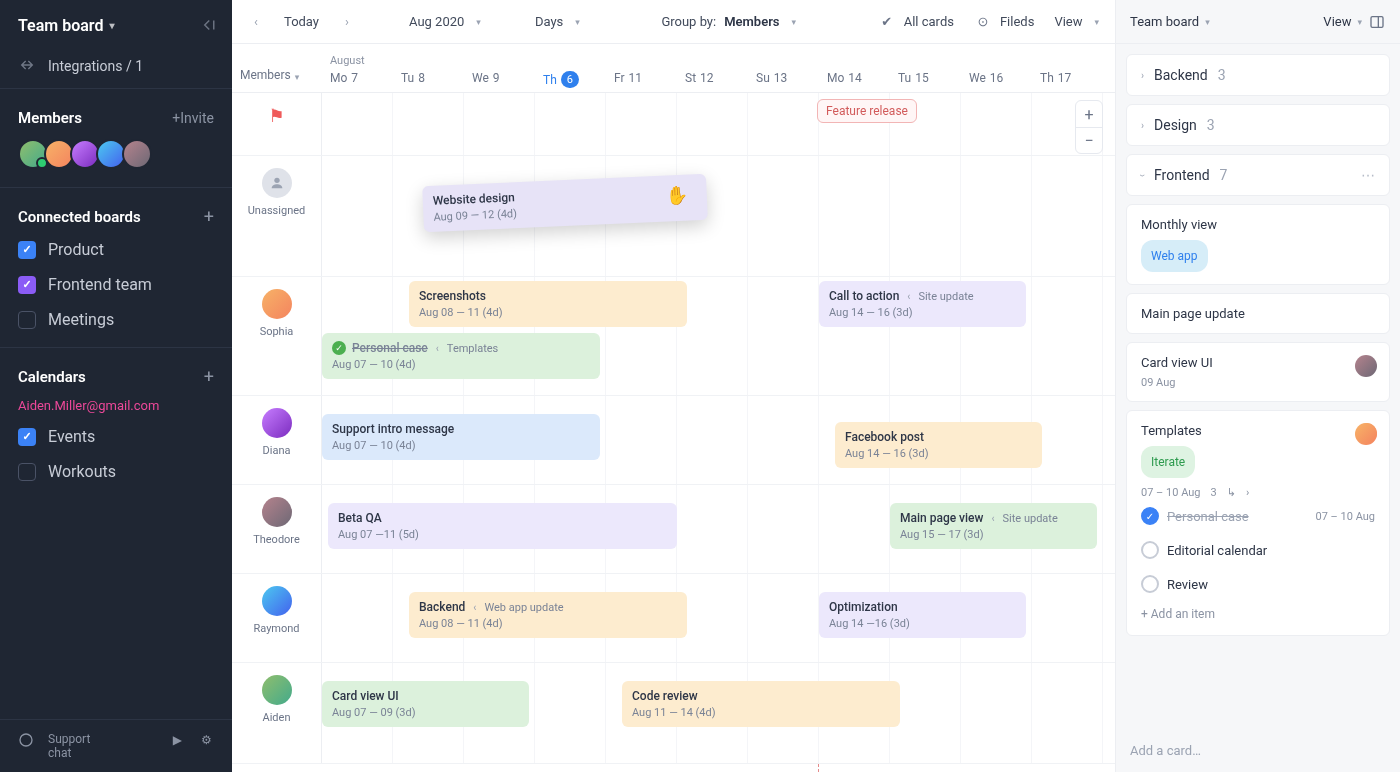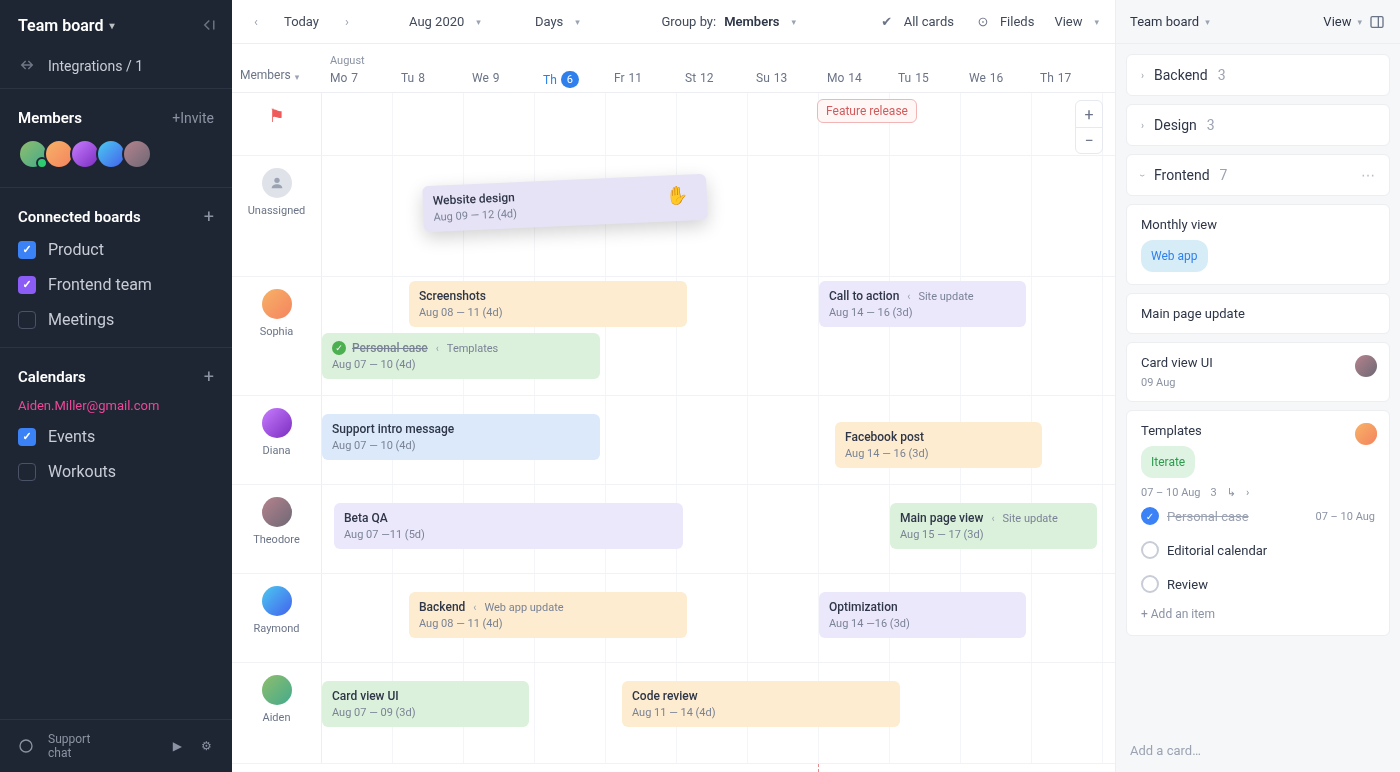--- a/index.html
+++ b/index.html
@@ -22,21 +22,21 @@
 .sb-avatars .av { width: 30px; height: 30px; border-radius: 50%; margin-right: -4px; border: 2px solid #1f2633; position: relative; }
 .av-badge { position: absolute; bottom: -2px; right: -2px; width: 12px; height: 12px; background: #2ecc71; border: 2px solid #1f2633; border-radius: 50%; }
 .sb-divider { height: 1px; background: #2c3444; margin: 4px 0; }
 .sb-check { display: flex; align-items: center; gap: 12px; padding: 8px 18px; font-size: 16px; cursor: pointer; }
 .sb-check .box { width: 18px; height: 18px; border-radius: 4px; border: 1.5px solid #4a5266; display: flex; align-items: center; justify-content: center; }
 .sb-check .box.checked { border: none; }
 .sb-check .box.blue { background: #3b82f6; }
 .sb-check .box.purple { background: #8b5cf6; }
 .sb-check .box.checked::after { content: "✓"; color: #fff; font-size: 11px; font-weight: 700; }
 .sb-subtle { color: #ec4899; padding: 6px 18px; font-size: 13px; }
-.sb-footer { position: absolute; bottom: 0; left: 0; right: 0; display: flex; align-items: center; gap: 14px; padding: 12px 18px; color: #8b93a3; font-size: 12px; border-top: 1px solid #2c3444; }
+.sb-footer { position: absolute; bottom: 0; left: 0; right: 0; display: flex; gap: 14px; padding: 12px 18px; color: #8b93a3; font-size: 12px; border-top: 1px solid #2c3444; }
 .sb-footer .ico { width: 16px; height: 16px; display:flex; align-items:center; justify-content:center; }
 
 
 .main { flex: 1; display: flex; flex-direction: column; border-right: 1px solid #eceef2; min-width: 0; }
 .toolbar { height: 44px; display: flex; align-items: center; padding: 0 16px; gap: 20px; border-bottom: 1px solid #eceef2; font-size: 13px; color: #414a5b; }
 .tb-group { display: flex; align-items: center; gap: 8px; cursor: pointer; }
 .tb-arrow { width: 16px; text-align: center; color: #9ba3b2; cursor: pointer; }
 .tb-dd .chev { font-size: 9px; color: #9ba3b2; margin-left: 4px; }
 .tb-spacer { flex: 1; }
 .tb-ico { width: 18px; height: 18px; display:flex; align-items:center; justify-content:center; color:#6b7487;}
@@ -483,21 +483,21 @@
                 <div></div>
                 <div></div>
                 <div></div>
                 <div></div>
                 <div></div>
                 <div></div>
                 <div></div>
                 <div></div>
                 <div></div>
               </div>
-            <div class="card purple-light" style="left:12px; top:18px; width:calc(71px*5 - 6px);">
+            <div class="card purple-light" style="left:6px; top:18px; width:calc(71px*5 - 6px);">
               <div class="ct">
                   <span>Beta QA</span>
                 </div>
               <div class="cd">Aug 07 —11 (5d)</div>
             </div>
             <div class="card green" style="left:calc(71px*8); top:18px; width:calc(71px*3 - 6px);">
               <div class="ct">
                   <span>Main page view</span>
                   <span class="chev-left">‹</span>
                   <span class="sub">Site update</span>

